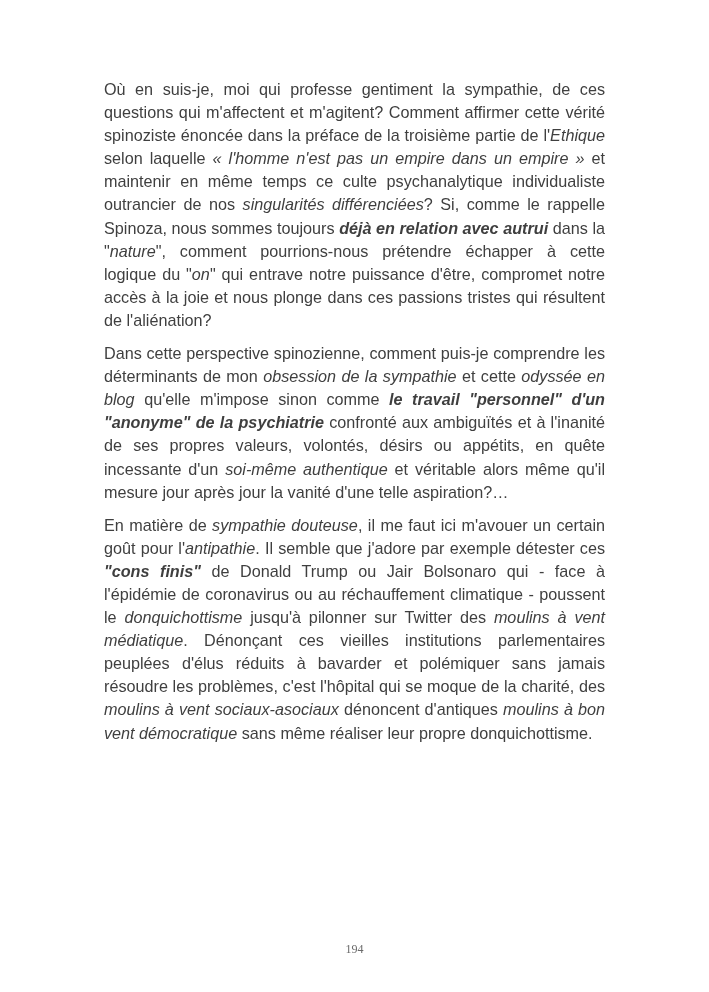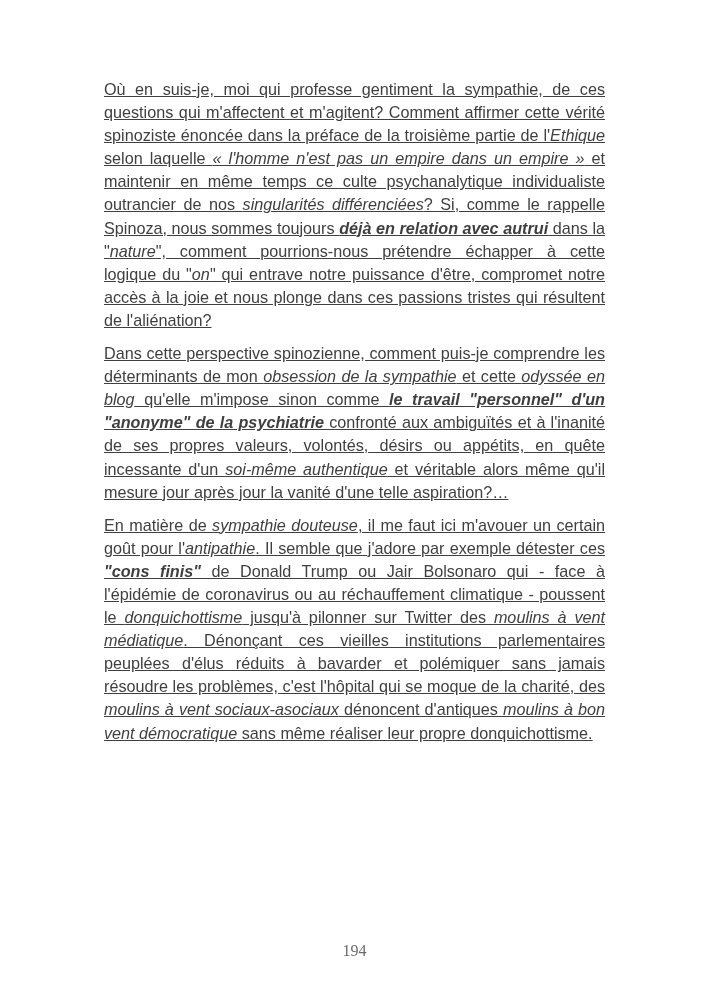--- a/index.html
+++ b/index.html
@@ -11,33 +11,32 @@
       width: 501px;
       font-family: "Liberation Sans", "DejaVu Sans", sans-serif;
       font-size: 16.2px;
       line-height: 23.1px;
       color: #3f3f3f;
     }
     .para {
       margin: 0 0 10px 0;
       text-align: justify;
       text-justify: inter-word;
-      text-decoration: underline;
     }
     .para:last-of-type { margin-bottom: 0; }
     em { font-style: italic; }
     .bi { font-style: italic; font-weight: bold; }
     .page-number {
       position: absolute;
       left: 0;
       width: 709px;
       top: 942px;
       text-align: center;
       font-family: "Liberation Serif", "DejaVu Serif", serif;
-      font-size: 16px;
+      font-size: 12px;
       color: #6a6a6a;
     }
   </style>
 </head>
 <body>
 
 <div class="page">
   <p class="para"><span>Où en suis-je, moi qui professe gentiment la sympathie, de ces questions qui m'affectent et m'agitent? Comment affirmer cette vérité spinoziste énoncée dans la préface de la troisième partie de l'</span><em>Ethique</em><span> selon laquelle </span><em>« l'homme n'est pas un empire dans un empire »</em><span> et maintenir en même temps ce culte psychanalytique individualiste outrancier de nos </span><em>singularités différenciées</em><span>? Si, comme le rappelle Spinoza, nous sommes toujours </span><span class="bi">déjà en relation avec autrui</span><span> dans la "</span><em>nature</em><span>", comment pourrions-nous prétendre échapper à cette logique du "</span><em>on</em><span>" qui entrave notre puissance d'être, compromet notre accès à la joie et nous plonge dans ces passions tristes qui résultent de l'aliénation?</span></p>
   <p class="para"><span>Dans cette perspective spinozienne, comment puis-je comprendre les déterminants de mon </span><em>obsession de la sympathie</em><span> et cette </span><em>odyssée en blog</em><span> qu'elle m'impose sinon comme </span><span class="bi">le travail "personnel" d'un "anonyme" de la psychiatrie</span><span> confronté aux ambiguïtés et à l'inanité de ses propres valeurs, volontés, désirs ou appétits, en quête incessante d'un </span><em>soi-même authentique</em><span> et véritable alors même qu'il mesure jour après jour la vanité d'une telle aspiration?…</span></p>
   <p class="para"><span>En matière de </span><em>sympathie douteuse</em><span>, il me faut ici m'avouer un certain goût pour l'</span><em>antipathie</em><span>. Il semble que j'adore par exemple détester ces </span><span class="bi">"cons finis"</span><span> de Donald Trump ou Jair Bolsonaro qui - face à l'épidémie de coronavirus ou au réchauffement climatique - poussent le </span><em>donquichottisme</em><span> jusqu'à pilonner sur Twitter des </span><em>moulins à vent médiatique</em><span>. Dénonçant ces vieilles institutions parlementaires peuplées d'élus réduits à bavarder et polémiquer sans jamais résoudre les problèmes, c'est l'hôpital qui se moque de la charité, des </span><em>moulins à vent sociaux-asociaux</em><span> dénoncent d'antiques </span><em>moulins à bon vent démocratique</em><span> sans même réaliser leur propre donquichottisme.</span></p>

